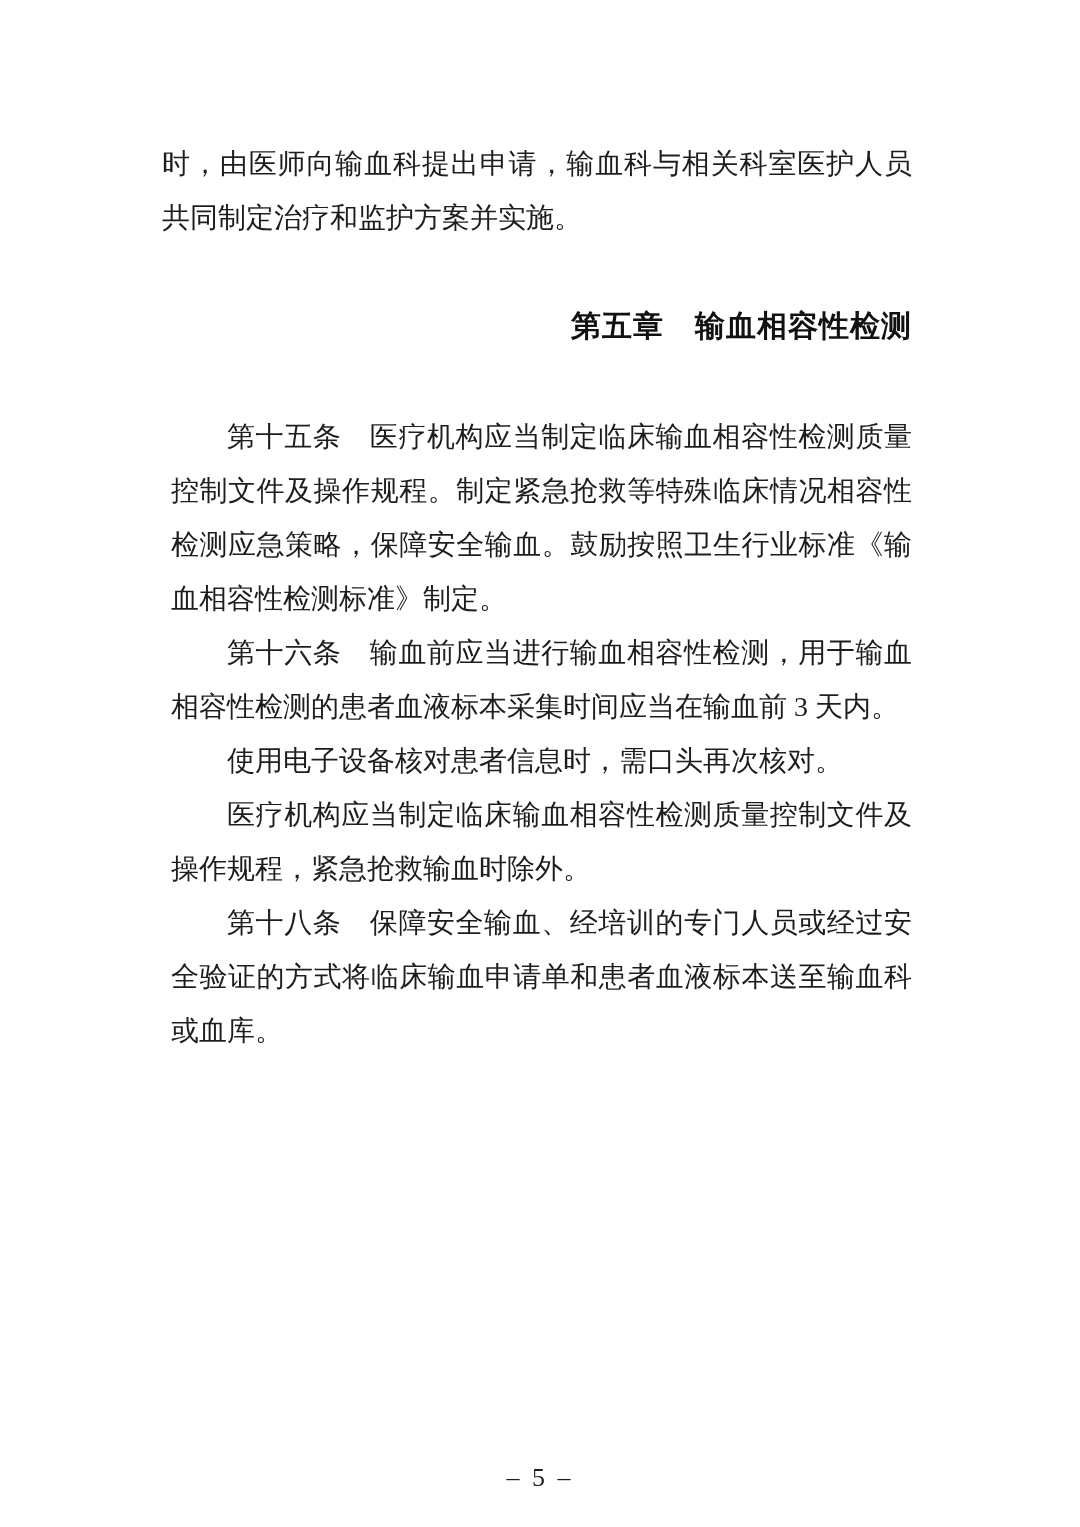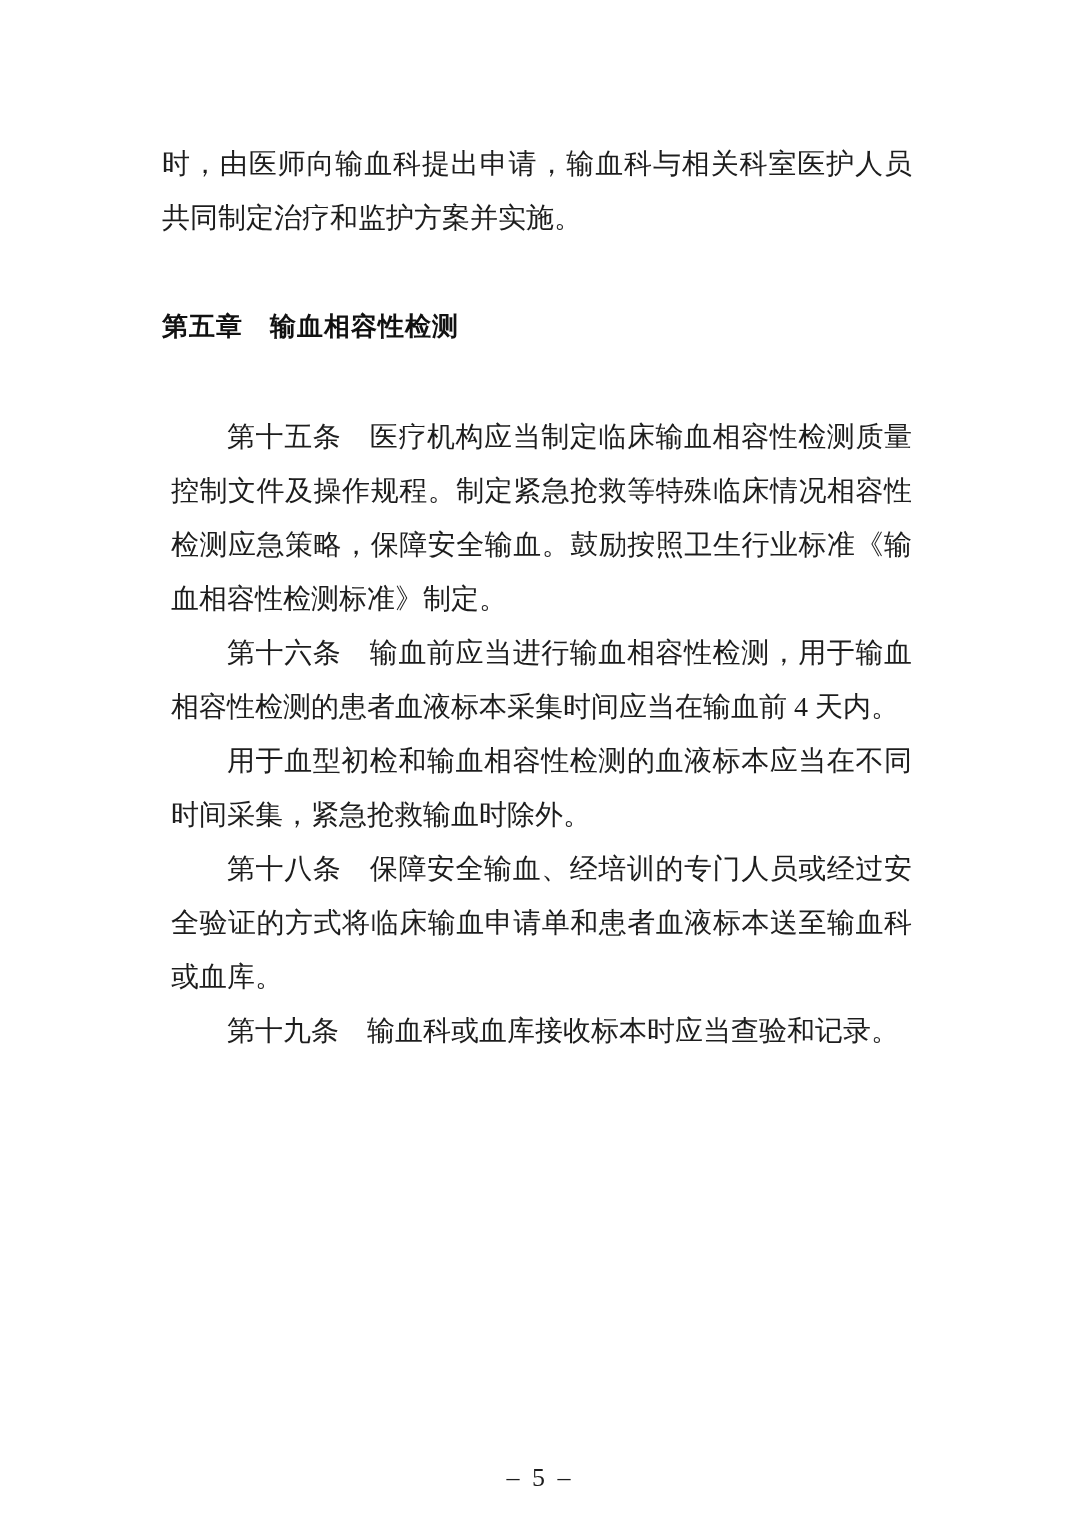--- a/index.html
+++ b/index.html
@@ -29,24 +29,24 @@
     text-align: justify;
     text-justify: distribute;
     color: #1d1d1d;
   }
   .indent {
     text-indent: 56px;
     margin-left: 9px;
   }
   .chapter {
     margin: 54px 0 57px 0;
-    font-size: 26px;
+    font-size: 30px;
     line-height: 54px;
     font-weight: bold;
-    text-align: left;
+    text-align: right;
     font-family: "Liberation Sans", sans-serif;
     color: #111111;
     letter-spacing: 1px;
   }
   .footer {
     position: absolute;
     top: 1451px;
     left: 0;
     width: 100%;
     height: 54px;
@@ -64,27 +64,27 @@
 <body>
 
 <div class="page">
   <div class="content">
     <p class="para">时，由医师向输血科提出申请，输血科与相关科室医护人员共同制定治疗和监护方案并实施。</p>
 
     <h2 class="chapter">第五章　输血相容性检测</h2>
 
     <p class="para indent">第十五条　医疗机构应当制定临床输血相容性检测质量控制文件及操作规程。制定紧急抢救等特殊临床情况相容性检测应急策略，保障安全输血。鼓励按照卫生行业标准《输血相容性检测标准》制定。</p>
 
-    <p class="para indent">第十六条　输血前应当进行输血相容性检测，用于输血相容性检测的患者血液标本采集时间应当在输血前 4 天内。</p>
+    <p class="para indent">第十六条　输血前应当进行输血相容性检测，用于输血相容性检测的患者血液标本采集时间应当在输血前 3 天内。</p>
 
 
+    <p class="para indent">使用电子设备核对患者信息时，需口头再次核对。</p>
 
-    <p class="para indent">用于血型初检和输血相容性检测的血液标本应当在不同时间采集，紧急抢救输血时除外。</p>
+    <p class="para indent">医疗机构应当制定临床输血相容性检测质量控制文件及操作规程，紧急抢救输血时除外。</p>
 
     <p class="para indent">第十八条　保障安全输血、经培训的专门人员或经过安全验证的方式将临床输血申请单和患者血液标本送至输血科或血库。</p>
 
-    <p class="para indent">第十九条　输血科或血库接收标本时应当查验和记录。</p>
   </div>
 
   <div class="footer">
     <span class="page-number">– 5 –</span>
   </div>
 </div>
 
 </body></html>

